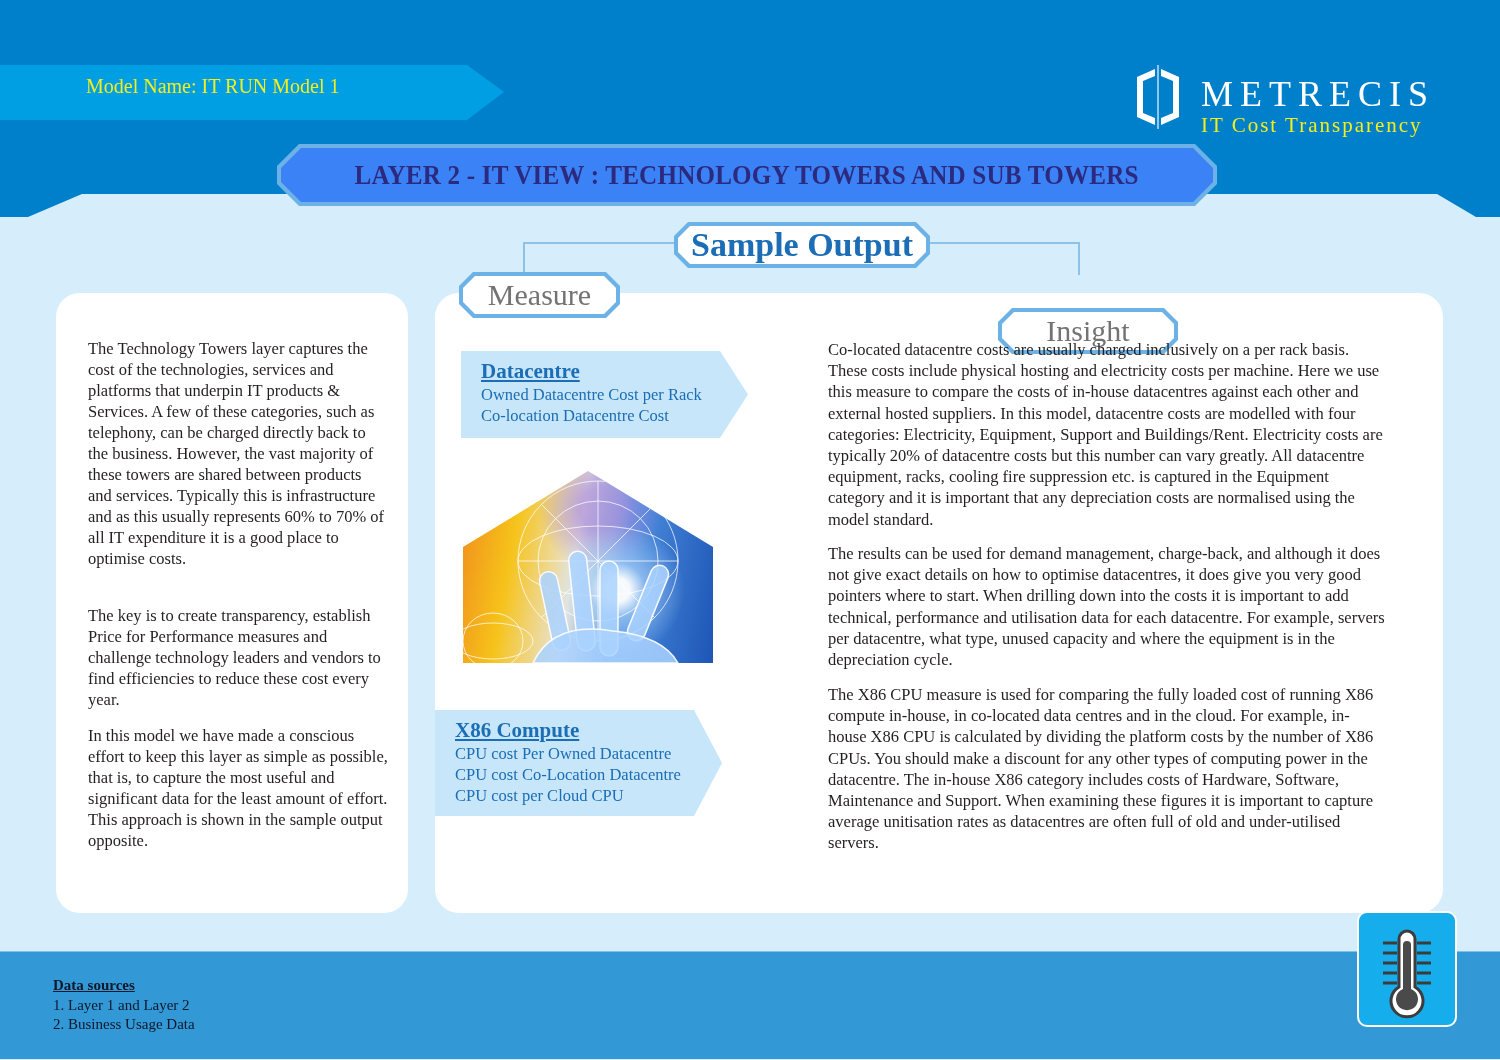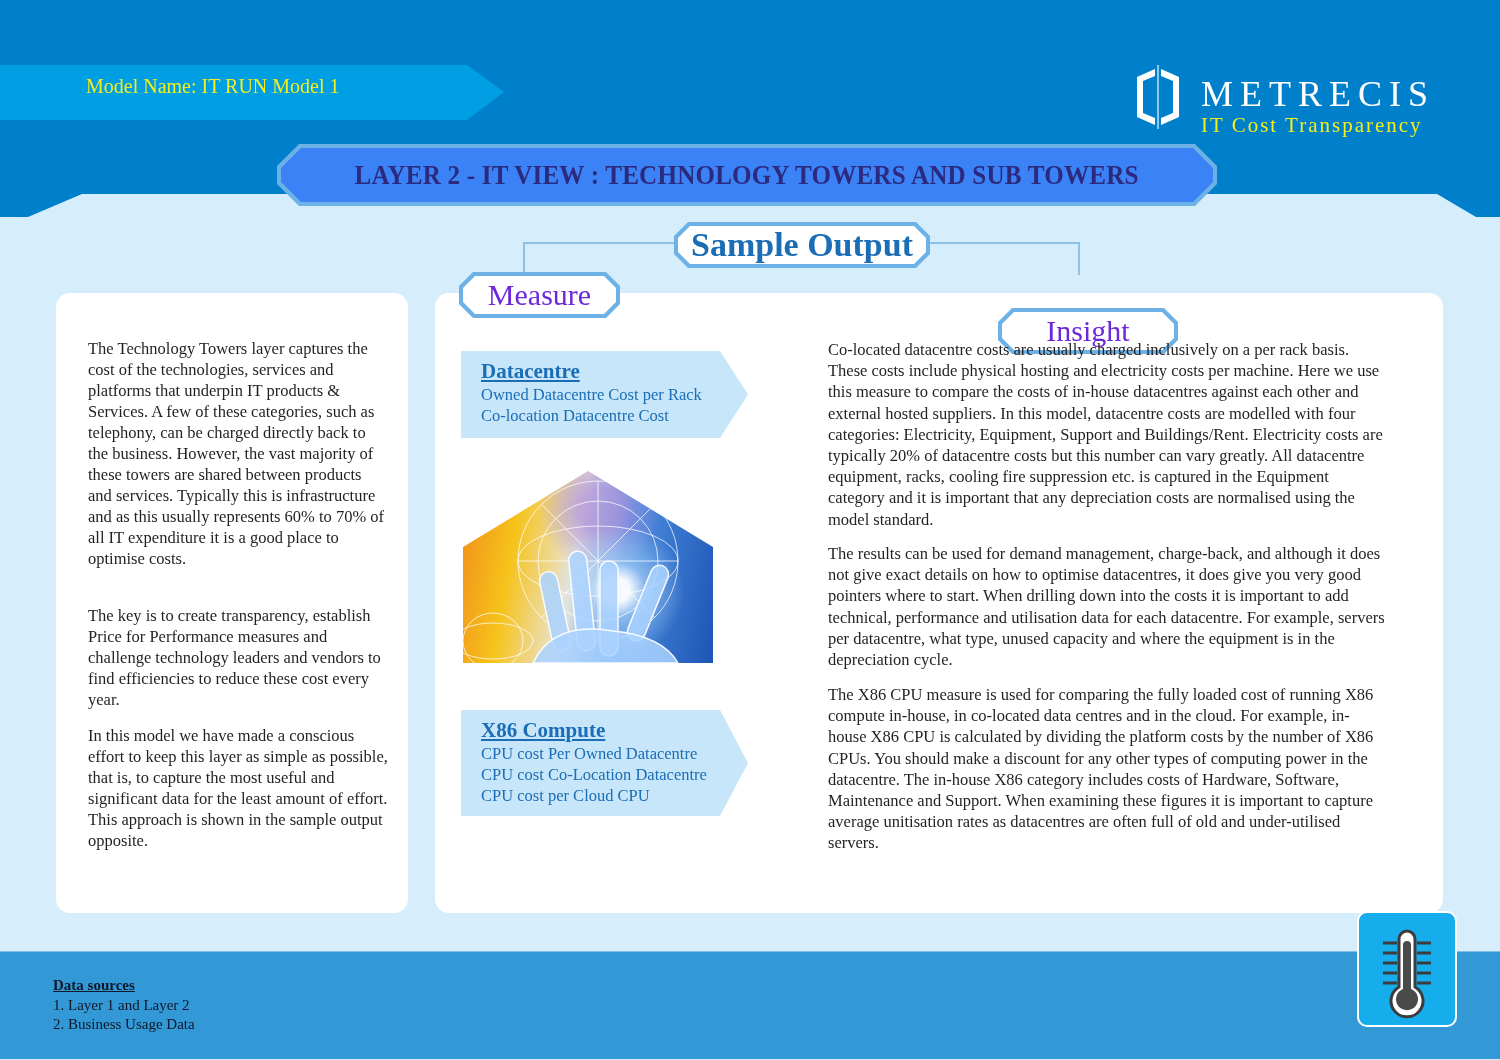--- a/index.html
+++ b/index.html
@@ -53,23 +53,23 @@
   .pill {
     position: absolute; background: #6cb2e6;
     clip-path: polygon(14px 0, calc(100% - 14px) 0, 100% 14px, 100% calc(100% - 14px), calc(100% - 14px) 100%, 14px 100%, 0 calc(100% - 14px), 0 14px);
   }
   .pill-inner {
     position: absolute; left: 4px; top: 4px; right: 4px; bottom: 4px; background: #ffffff;
     clip-path: polygon(12px 0, calc(100% - 12px) 0, 100% 12px, 100% calc(100% - 12px), calc(100% - 12px) 100%, 12px 100%, 0 calc(100% - 12px), 0 12px);
     display: flex; align-items: center; justify-content: center;
   }
   .pill-sample .pill-inner span { font-size: 34px; font-weight: bold; color: #1b6db5; white-space: nowrap; }
-  .pill-plain .pill-inner span { font-size: 30px; color: #6d28d9; white-space: nowrap; }
+  .pill-plain .pill-inner span { font-size: 30px; color: #737373; white-space: nowrap; }
   .card {
-    position: absolute; background: #ffffff; border-radius: 14px;
+    position: absolute; background: #ffffff; border-radius: 24px;
   }
   .left-card { left: 56px; top: 293px; width: 352px; height: 620px; }
   .left-card .para {
     position: absolute; left: 32px; width: 300px;
     font-size: 16.5px; line-height: 21px; color: #231f20;
   }
   .main-card { left: 435px; top: 293px; width: 1008px; height: 620px; }
   .measure-box {
     position: absolute; background: #c7e6fa;
     clip-path: polygon(0 0, calc(100% - 28px) 0, 100% 50%, calc(100% - 28px) 100%, 0 100%);
@@ -183,21 +183,21 @@
     <g fill="rgba(170,210,255,0.85)" stroke="rgba(255,255,255,0.9)" stroke-width="1.5">
       <rect x="83" y="100" rx="9" width="18" height="80" transform="rotate(-12 92 140)"></rect>
       <rect x="110" y="80" rx="9" width="18" height="100" transform="rotate(-6 119 130)"></rect>
       <rect x="137" y="90" rx="9" width="18" height="95"></rect>
       <rect x="176" y="92" rx="9" width="18" height="80" transform="rotate(22 185 132)"></rect>
       <path d="M70 192 Q90 150 150 160 Q200 165 215 192 Z"></path>
     </g>
   </svg>
 </div>
 
-<div class="measure-box" style="left:461px; top:710px; width:287px; height:106px;">
+<div class="measure-box" style="left:435px; top:710px; width:287px; height:106px;">
   <span class="measure-title">X86 Compute</span>
   <span class="measure-line">CPU cost Per Owned Datacentre</span>
   <span class="measure-line">CPU cost Co-Location Datacentre</span>
   <span class="measure-line">CPU cost per Cloud CPU</span>
 </div>
 
 <p class="insight-para" style="top:339px;">Co-located datacentre costs are usually charged inclusively on a per rack basis. These costs include physical hosting and electricity costs per machine. Here we use this measure to compare the costs of in-house datacentres against each other and external hosted suppliers. In this model, datacentre costs are modelled with four categories: Electricity, Equipment, Support and Buildings/Rent. Electricity costs are typically 20% of datacentre costs but this number can vary greatly. All datacentre equipment, racks, cooling fire suppression etc. is captured in the Equipment category and it is important that any depreciation costs are normalised using the model standard.</p>
 <p class="insight-para" style="top:543px;">The results can be used for demand management, charge-back, and although it does not give exact details on how to optimise datacentres, it does give you very good pointers where to start. When drilling down into the costs it is important to add technical, performance and utilisation data for each datacentre. For example, servers per datacentre, what type, unused capacity and where the equipment is in the depreciation cycle.</p>
 <p class="insight-para" style="top:684px;">The X86 CPU measure is used for comparing the fully loaded cost of running X86 compute in-house, in co-located data centres and in the cloud. For example, in-house X86 CPU is calculated by dividing the platform costs by the number of X86 CPUs. You should make a discount for any other types of computing power in the datacentre. The in-house X86 category includes costs of Hardware, Software, Maintenance and Support. When examining these figures it is important to capture average unitisation rates as datacentres are often full of old and under-utilised servers.</p>
 

